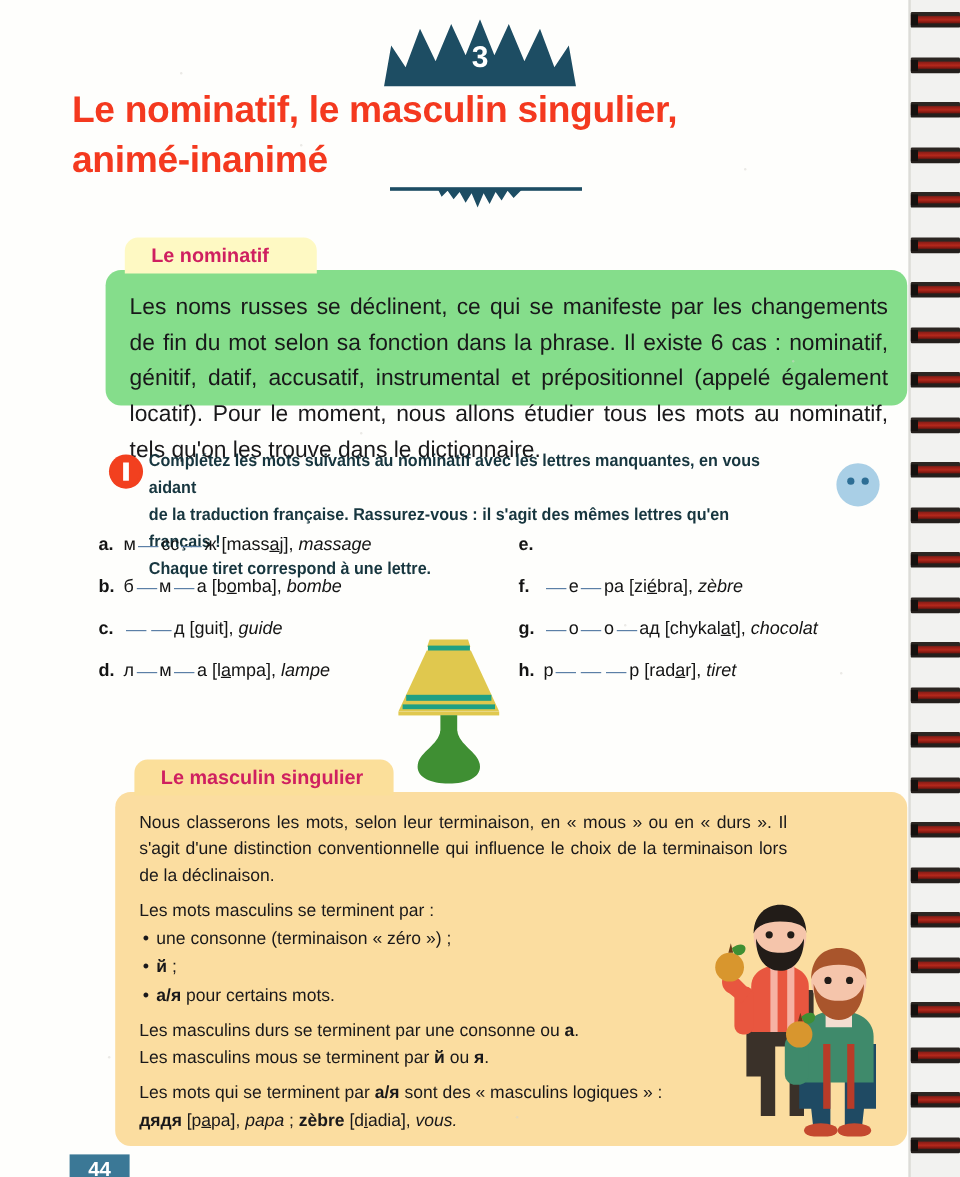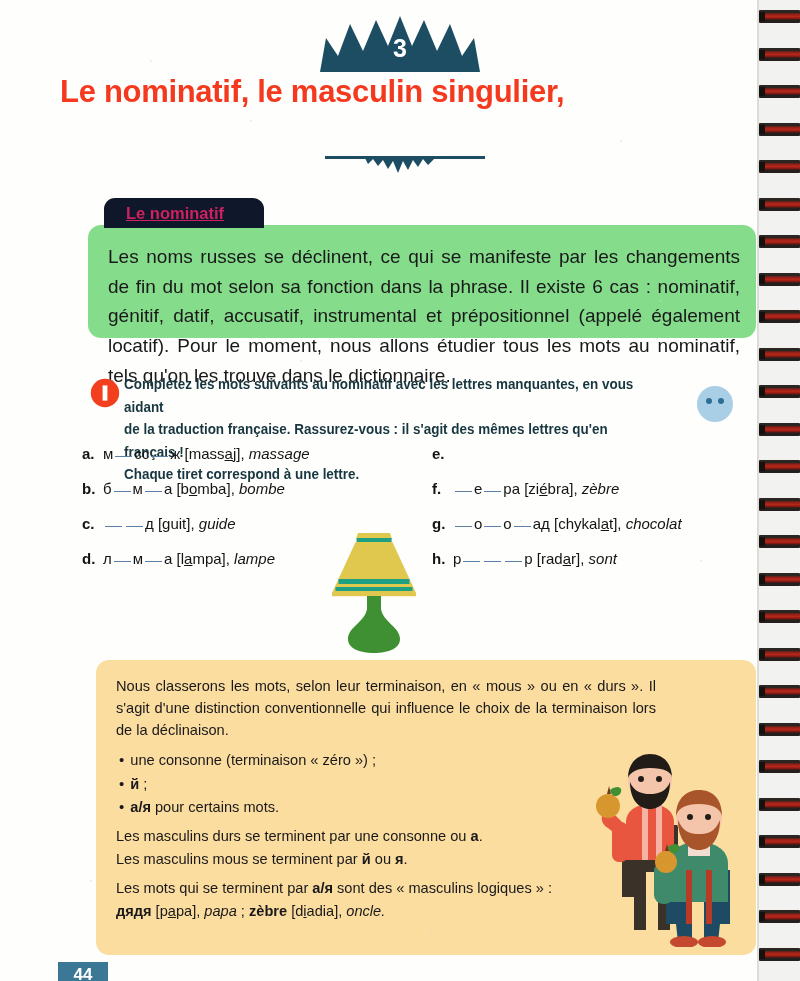--- a/index.html
+++ b/index.html
@@ -118,21 +118,21 @@
   .box-body {
     position: absolute;
     box-sizing: border-box;
     font-size: 14.2px;
     line-height: 1.52;
     color: #19181a;
     font-family: "Liberation Sans", sans-serif;
   }
 
   
-  #nominatif-tab { background: #0f172a; text-decoration: underline; }
+  #nominatif-tab { background: #fef9c3; }
   #nominatif-box { background: #85dd8b; }
   #nominatif-text {
     text-align: justify;
     font-size: 19px;
     line-height: 1.56;
   }
 
   
   #masculin-tab { background: #fbdf9a; }
   #masculin-box { background: #fbdda0; }
@@ -280,20 +280,21 @@
 
   <div class="chapter-crown">
     <svg width="180" height="56" viewBox="0 0 180 56">
       <path d="M10 56 L16 22 L28 40 L40 8 L53 35 L66 4 L78 30 L90 0 L102 30 L114 4 L127 35 L140 8 L152 40 L164 22 L170 56 Z" fill="#1d4d63"></path>
     </svg>
     <div class="chapter-num">3</div>
   </div>
 
   <div class="chapter-title">
     <div>Le nominatif, le masculin singulier,</div>
+    <div>animé-inanimé</div>
   </div>
 
   <div class="title-rule"></div>
   <div class="title-rule-spike">
     <svg width="70" height="18" viewBox="0 0 70 18">
       <path d="M0 0 L70 0 L63 7 L58 1 L53 9 L48 2 L43 12 L38 3 L33 15 L28 3 L23 11 L18 2 L13 8 L8 1 L3 6 Z" fill="#1d4d63"></path>
     </svg>
   </div>
 
   <div id="nominatif-tab" class="box-tab" style="left:104px; top:198px; width:160px; height:30px;">
@@ -346,37 +347,40 @@
       <div class="ex-item">
         <span class="ex-letter">f.</span>
         <span class="ex-content"><span class="blank"></span><span>е</span><span class="blank"></span><span>ра</span><span class="phon"> [zi<u>é</u>bra],</span><span class="fr"> zèbre</span></span>
       </div>
       <div class="ex-item">
         <span class="ex-letter">g.</span>
         <span class="ex-content"><span class="blank"></span><span>о</span><span class="blank"></span><span>о</span><span class="blank"></span><span>ад</span><span class="phon"> [chykal<u>a</u>t],</span><span class="fr"> chocolat</span></span>
       </div>
       <div class="ex-item">
         <span class="ex-letter">h.</span>
-        <span class="ex-content"><span>р</span><span class="blank"></span><span class="blank"></span><span class="blank"></span><span>р</span><span class="phon"> [rad<u>a</u>r],</span><span class="fr"> sont</span></span>
+        <span class="ex-content"><span>р</span><span class="blank"></span><span class="blank"></span><span class="blank"></span><span>р</span><span class="phon"> [rad<u>a</u>r],</span><span class="fr"> tiret</span></span>
       </div>
     </div>
 
   <div class="lamp">
     <svg width="112" height="128" viewBox="0 0 112 128">
       <polygon points="40,6 72,6 74,12 38,12" fill="#e0c84e"></polygon>
       <rect x="38.6" y="11" width="35" height="4.5" fill="#1fa083"></rect>
       <polygon points="37.6,15 74.4,15 98,66 14,66" fill="#e0c84e"></polygon>
       <rect x="20.5" y="52" width="71" height="5" fill="#1fa083"></rect>
       <rect x="17.5" y="60" width="77" height="4" fill="#1fa083"></rect>
       <rect x="14" y="66" width="84" height="3.2" fill="#e0c84e"></rect>
       <rect x="49" y="69" width="14" height="16" fill="#3f8f33"></rect>
       <path d="M49 82 C47 95 30 100 30 112 C30 121 41 126 56 126 C71 126 82 121 82 112 C82 100 65 95 63 82 Z" fill="#3f8f33"></path>
     </svg>
   </div>
 
+  <div id="masculin-tab" class="box-tab" style="left:112px; top:633px; width:216px; height:30px;">
+    <span>Le masculin singulier</span>
+  </div>
   <div id="masculin-box" class="box" style="left:96px; top:660px; width:660px; height:295px;"></div>
 
   <div class="people">
     <svg width="200" height="195" viewBox="0 0 200 195">
 
       <path d="M62 73 L62 145 L74 145 L74 178 L86 178 L86 120 L98 120 L98 178 L110 178 L110 145 L118 145 L118 73 Z" fill="#3a3129"></path>
       <path d="M66 70 C66 58 78 52 90 52 C102 52 114 58 114 70 L114 108 L66 108 Z" fill="#e8563f"></path>
       <rect x="52" y="70" width="16" height="40" rx="7" fill="#e8563f"></rect>
       <path d="M46 58 C40 62 40 72 48 76 L58 84 L66 74 L56 64 Z" fill="#e8563f"></path>
       <rect x="82" y="52" width="6" height="56" fill="#f6b2a3"></rect>
@@ -407,27 +411,28 @@
       <circle cx="148" cy="65" r="3" fill="#221c18"></circle>
 
       <circle cx="106" cy="110" r="11" fill="#d8962e"></circle>
       <path d="M105 99 L107 92 L109 99 Z" fill="#6b3c18"></path>
       <path d="M108 95 C116 89 122 93 118 99 C114 103 109 101 108 95 Z" fill="#3f8f33"></path>
     </svg>
   </div>
 
   <div id="masculin-text" class="box-body" style="left:116px; top:676px; width:540px;">
     <p class="just">Nous classerons les mots, selon leur terminaison, en « mous » ou en « durs ». Il s'agit d'une distinction conventionnelle qui influence le choix de la terminaison lors de la déclinaison.</p>
+    <p class="tight">Les mots masculins se terminent par :</p>
     <p class="tight bullet">une consonne (terminaison « zéro ») ;</p>
     <p class="tight bullet"><span class="cyr">й</span><span> ;</span></p>
     <p class="bullet"><span class="cyr">а/я</span><span> pour certains mots.</span></p>
     <p class="tight"><span>Les masculins durs se terminent par une consonne ou </span><span class="cyr">а</span><span>.</span></p>
     <p><span>Les masculins mous se terminent par </span><span class="cyr">й</span><span> ou </span><span class="cyr">я</span><span>.</span></p>
     <p class="tight"><span>Les mots qui se terminent par </span><span class="cyr">а/я</span><span> sont des « masculins logiques » :</span></p>
-    <p><span class="cyr">дядя</span><span> [p</span><u>a</u><span>pa], </span><i>papa</i><span> ; </span><span class="cyr">zèbre</span><span> [d</span><u>i</u><span>adia], </span><i>oncle.</i></p>
+    <p><span class="cyr">дядя</span><span> [p</span><u>a</u><span>pa], </span><i>papa</i><span> ; </span><span class="cyr">zèbre</span><span> [d</span><u>i</u><span>adia], </span><i>vous.</i></p>
   </div>
 
   <div class="page-badge">44</div>
 
 <div class="speck" style="left: 150px; top: 60px; width: 2px; height: 2px; opacity: 0.5;"></div>
     <div class="speck" style="left: 620px; top: 140px; width: 2px; height: 2px; opacity: 0.5;"></div>
     <div class="speck" style="left: 300px; top: 360px; width: 2px; height: 2px; opacity: 0.5;"></div>
     <div class="speck" style="left: 700px; top: 560px; width: 2px; height: 2px; opacity: 0.5;"></div>
     <div class="speck" style="left: 120px; top: 700px; width: 2px; height: 2px; opacity: 0.5;"></div>
     <div class="speck" style="left: 520px; top: 520px; width: 2px; height: 2px; opacity: 0.5;"></div>

